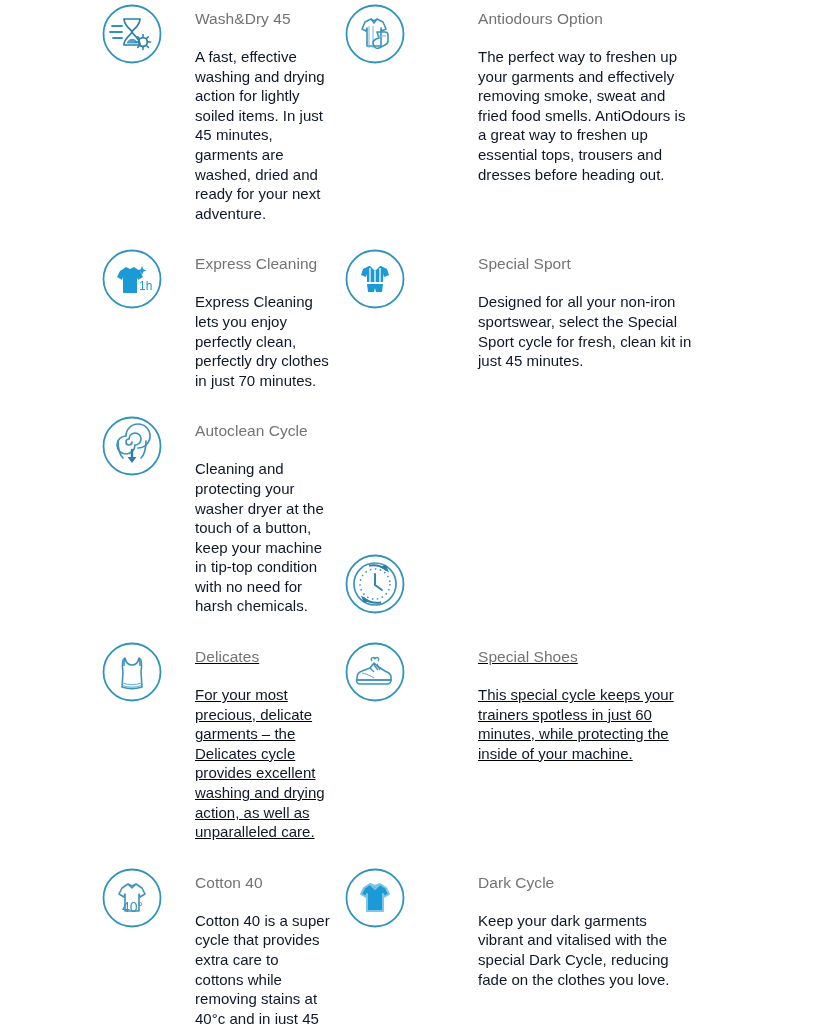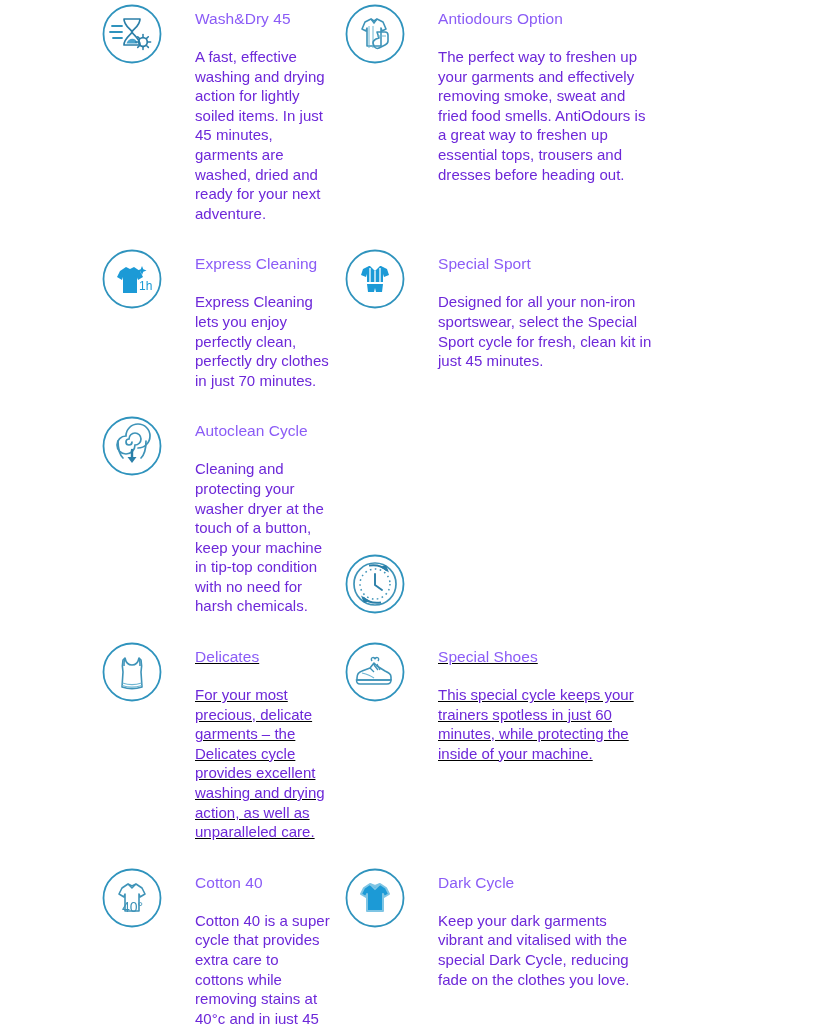--- a/index.html
+++ b/index.html
@@ -25,21 +25,21 @@
   .feature-row {
     display: flex;
     width: 814px;
   }
 
   .feature-col {
     display: flex;
     box-sizing: border-box;
   }
   .feature-col.left  { width: 330px; padding-left: 96px; }
-  .feature-col.right { width: 484px; padding-left: 9px; }
+  .feature-col.right { width: 484px; padding-left: 9px; gap: 40px; }
 
   .icon-wrap {
     width: 72px;
     min-width: 72px;
     padding-top: 2px;
     display: flex;
     flex-direction: column;
     align-items: center;
   }
 
@@ -52,31 +52,31 @@
   .feature-text {
     padding-left: 27px;
     box-sizing: border-box;
   }
   .feature-col.left  .feature-text { width: 234px; }
   .feature-col.right .feature-text { width: 245px; }
 
   .feature-title {
     font-size: 15.5px;
     line-height: 20px;
-    color: #8b5cf6;
+    color: #737373;
     margin: 0;
     padding-top: 9px;
     font-weight: 400;
     letter-spacing: 0.05px;
   }
 
   .feature-desc {
     font-size: 15px;
     line-height: 19.6px;
-    color: #6d28d9;
+    color: #0f172a;
     margin: 0;
     padding-top: 18px;
     letter-spacing: 0.02px;
   }
 </style>
 </head>
 <body>
 
 <div class="features-grid">
 

